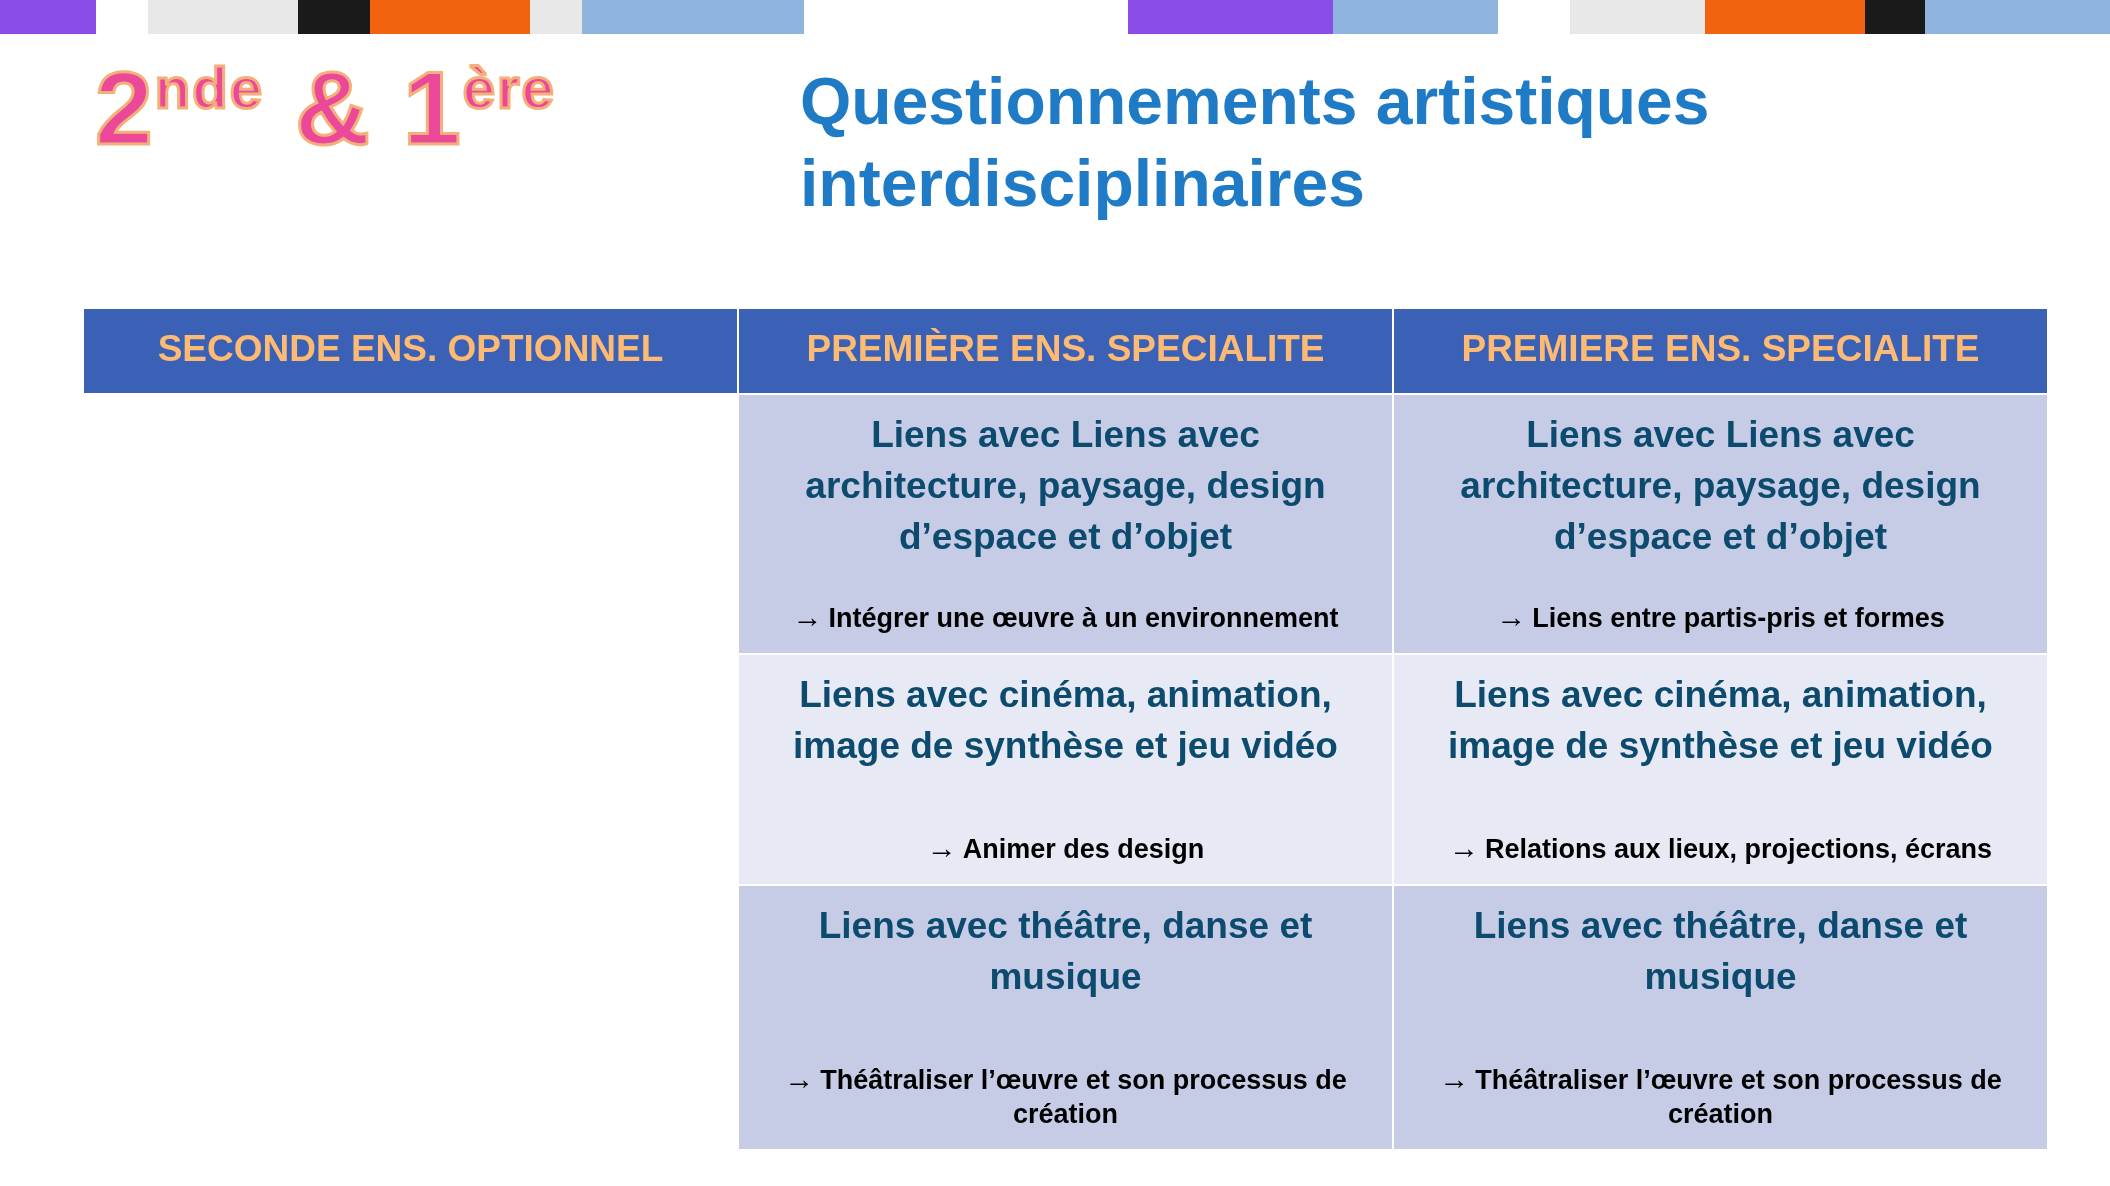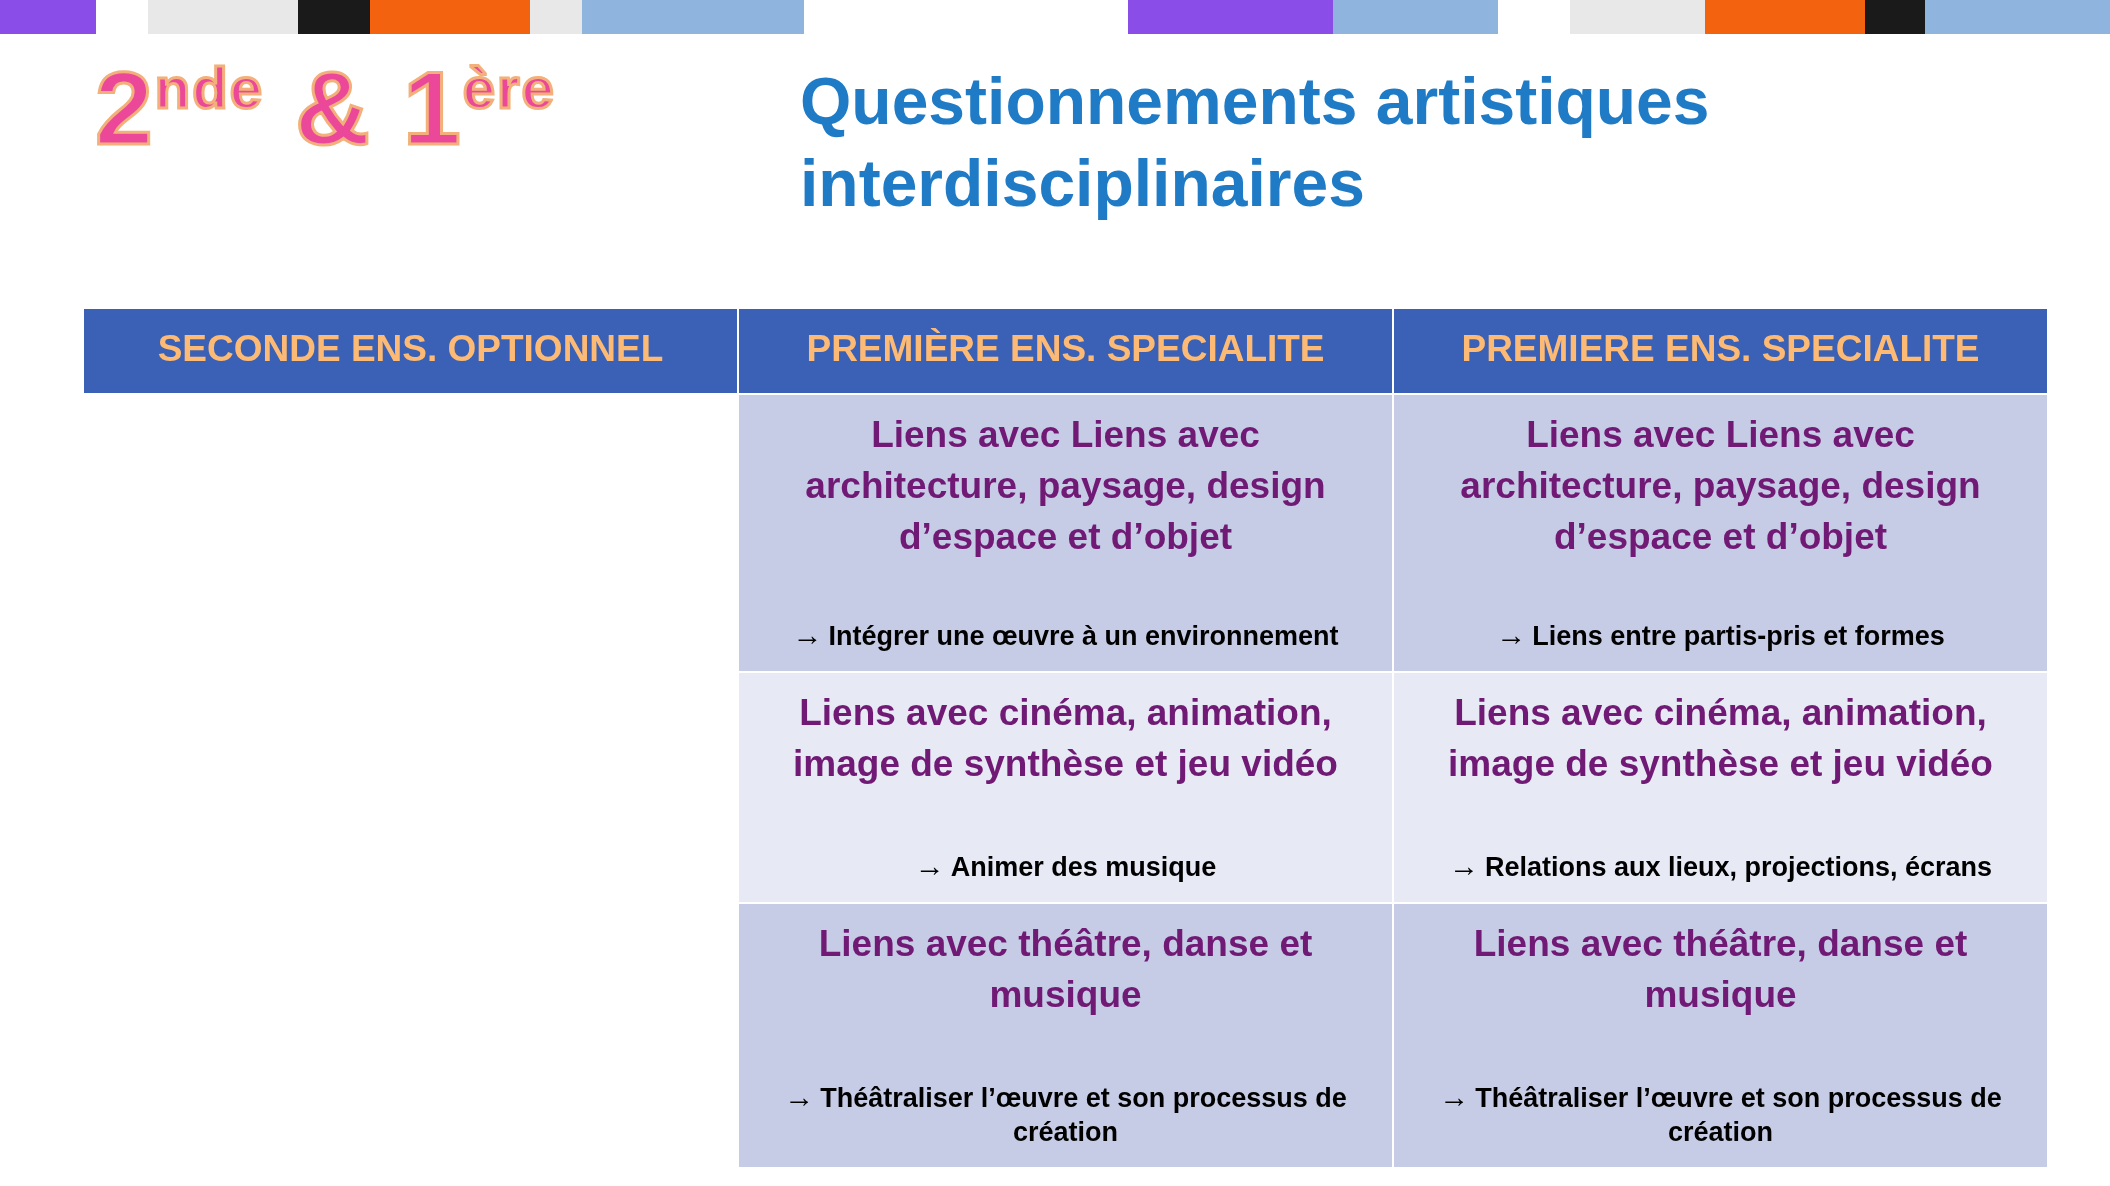--- a/index.html
+++ b/index.html
@@ -101,37 +101,37 @@
     border: none !important;
   }
 
   .shade-a { background: #C7CCE6; }
   .shade-b { background: #E7EAF5; }
   .shade-c { background: #C7CCE6; }
 
   .cell-title {
     font-size: 37px;
     font-weight: bold;
-    color: #701a75;
+    color: #0c4a6e;
     line-height: 51px;
     text-align: center;
   }
   .cell-sub {
     margin-top: 36px;
     font-size: 27px;
     font-weight: bold;
     color: #000000;
     line-height: 34px;
   }
   .arrow {
     font-weight: bold;
     font-size: 30px;
     padding-right: 6px;
   }
-  .cell-sub.wide { margin-top: 56px; }
+  .cell-sub.wide { margin-top: 38px; }
   .cell-sub.tall { margin-top: 60px; }
 </style>
 </head>
 <body>
 
 <div class="top-bar" id="topbar">
     <div class="seg" style="left: 0px; width: 96px; background: rgb(139, 77, 232);"></div>
     <div class="seg" style="left: 148px; width: 150px; background: rgb(232, 232, 232);"></div>
     <div class="seg" style="left: 298px; width: 72px; background: rgb(26, 26, 26);"></div>
     <div class="seg" style="left: 370px; width: 160px; background: rgb(242, 98, 15);"></div>
@@ -175,21 +175,21 @@
       </td>
       <td class="shade-a">
         <div class="cell-title">Liens avec Liens avec architecture, paysage, design d’espace et d’objet</div>
         <div class="cell-sub wide"><span class="arrow">→</span><span>Liens entre partis-pris et formes</span></div>
       </td>
     </tr>
     <tr>
       <td class="empty-cell"></td>
       <td class="shade-b">
         <div class="cell-title">Liens avec cinéma, animation, image de synthèse et jeu vidéo</div>
-        <div class="cell-sub tall"><span class="arrow">→</span><span>Animer des musique</span></div>
+        <div class="cell-sub tall"><span class="arrow">→</span><span>Animer des design</span></div>
       </td>
       <td class="shade-b">
         <div class="cell-title">Liens avec cinéma, animation, image de synthèse et jeu vidéo</div>
         <div class="cell-sub tall"><span class="arrow">→</span><span>Relations aux lieux, projections, écrans</span></div>
       </td>
     </tr>
     <tr>
       <td class="empty-cell"></td>
       <td class="shade-c">
         <div class="cell-title">Liens avec théâtre, danse et musique</div>

